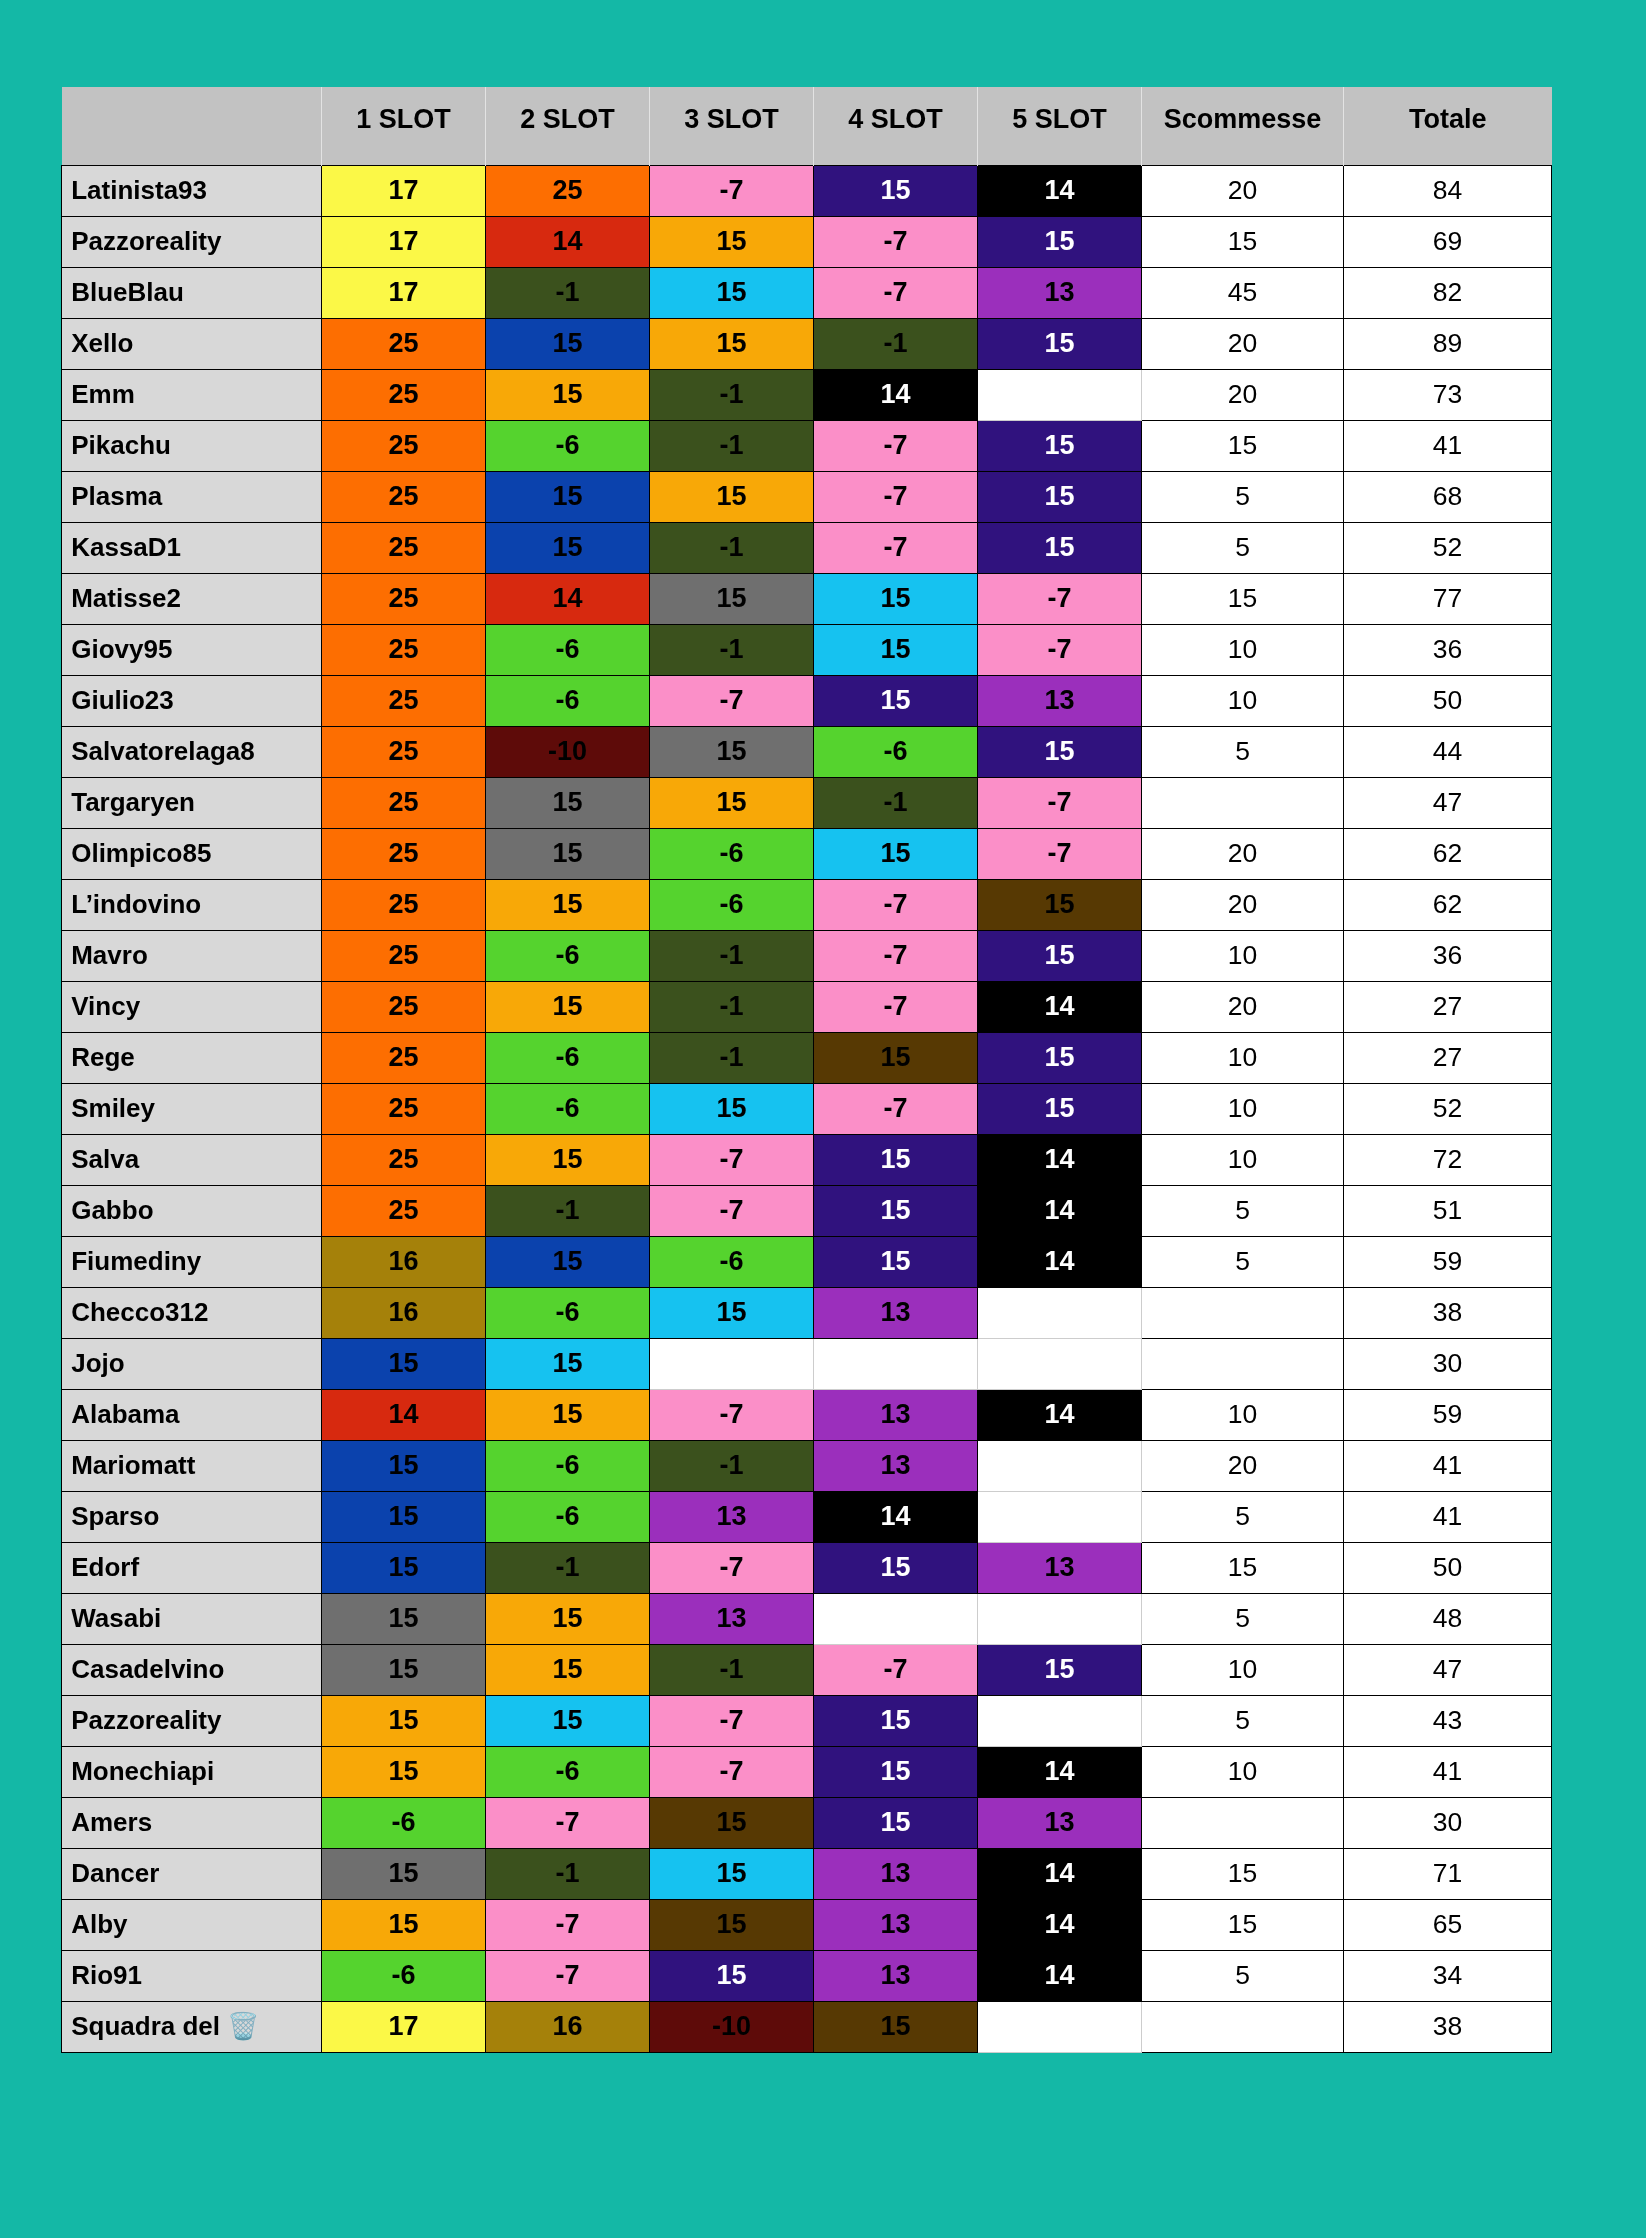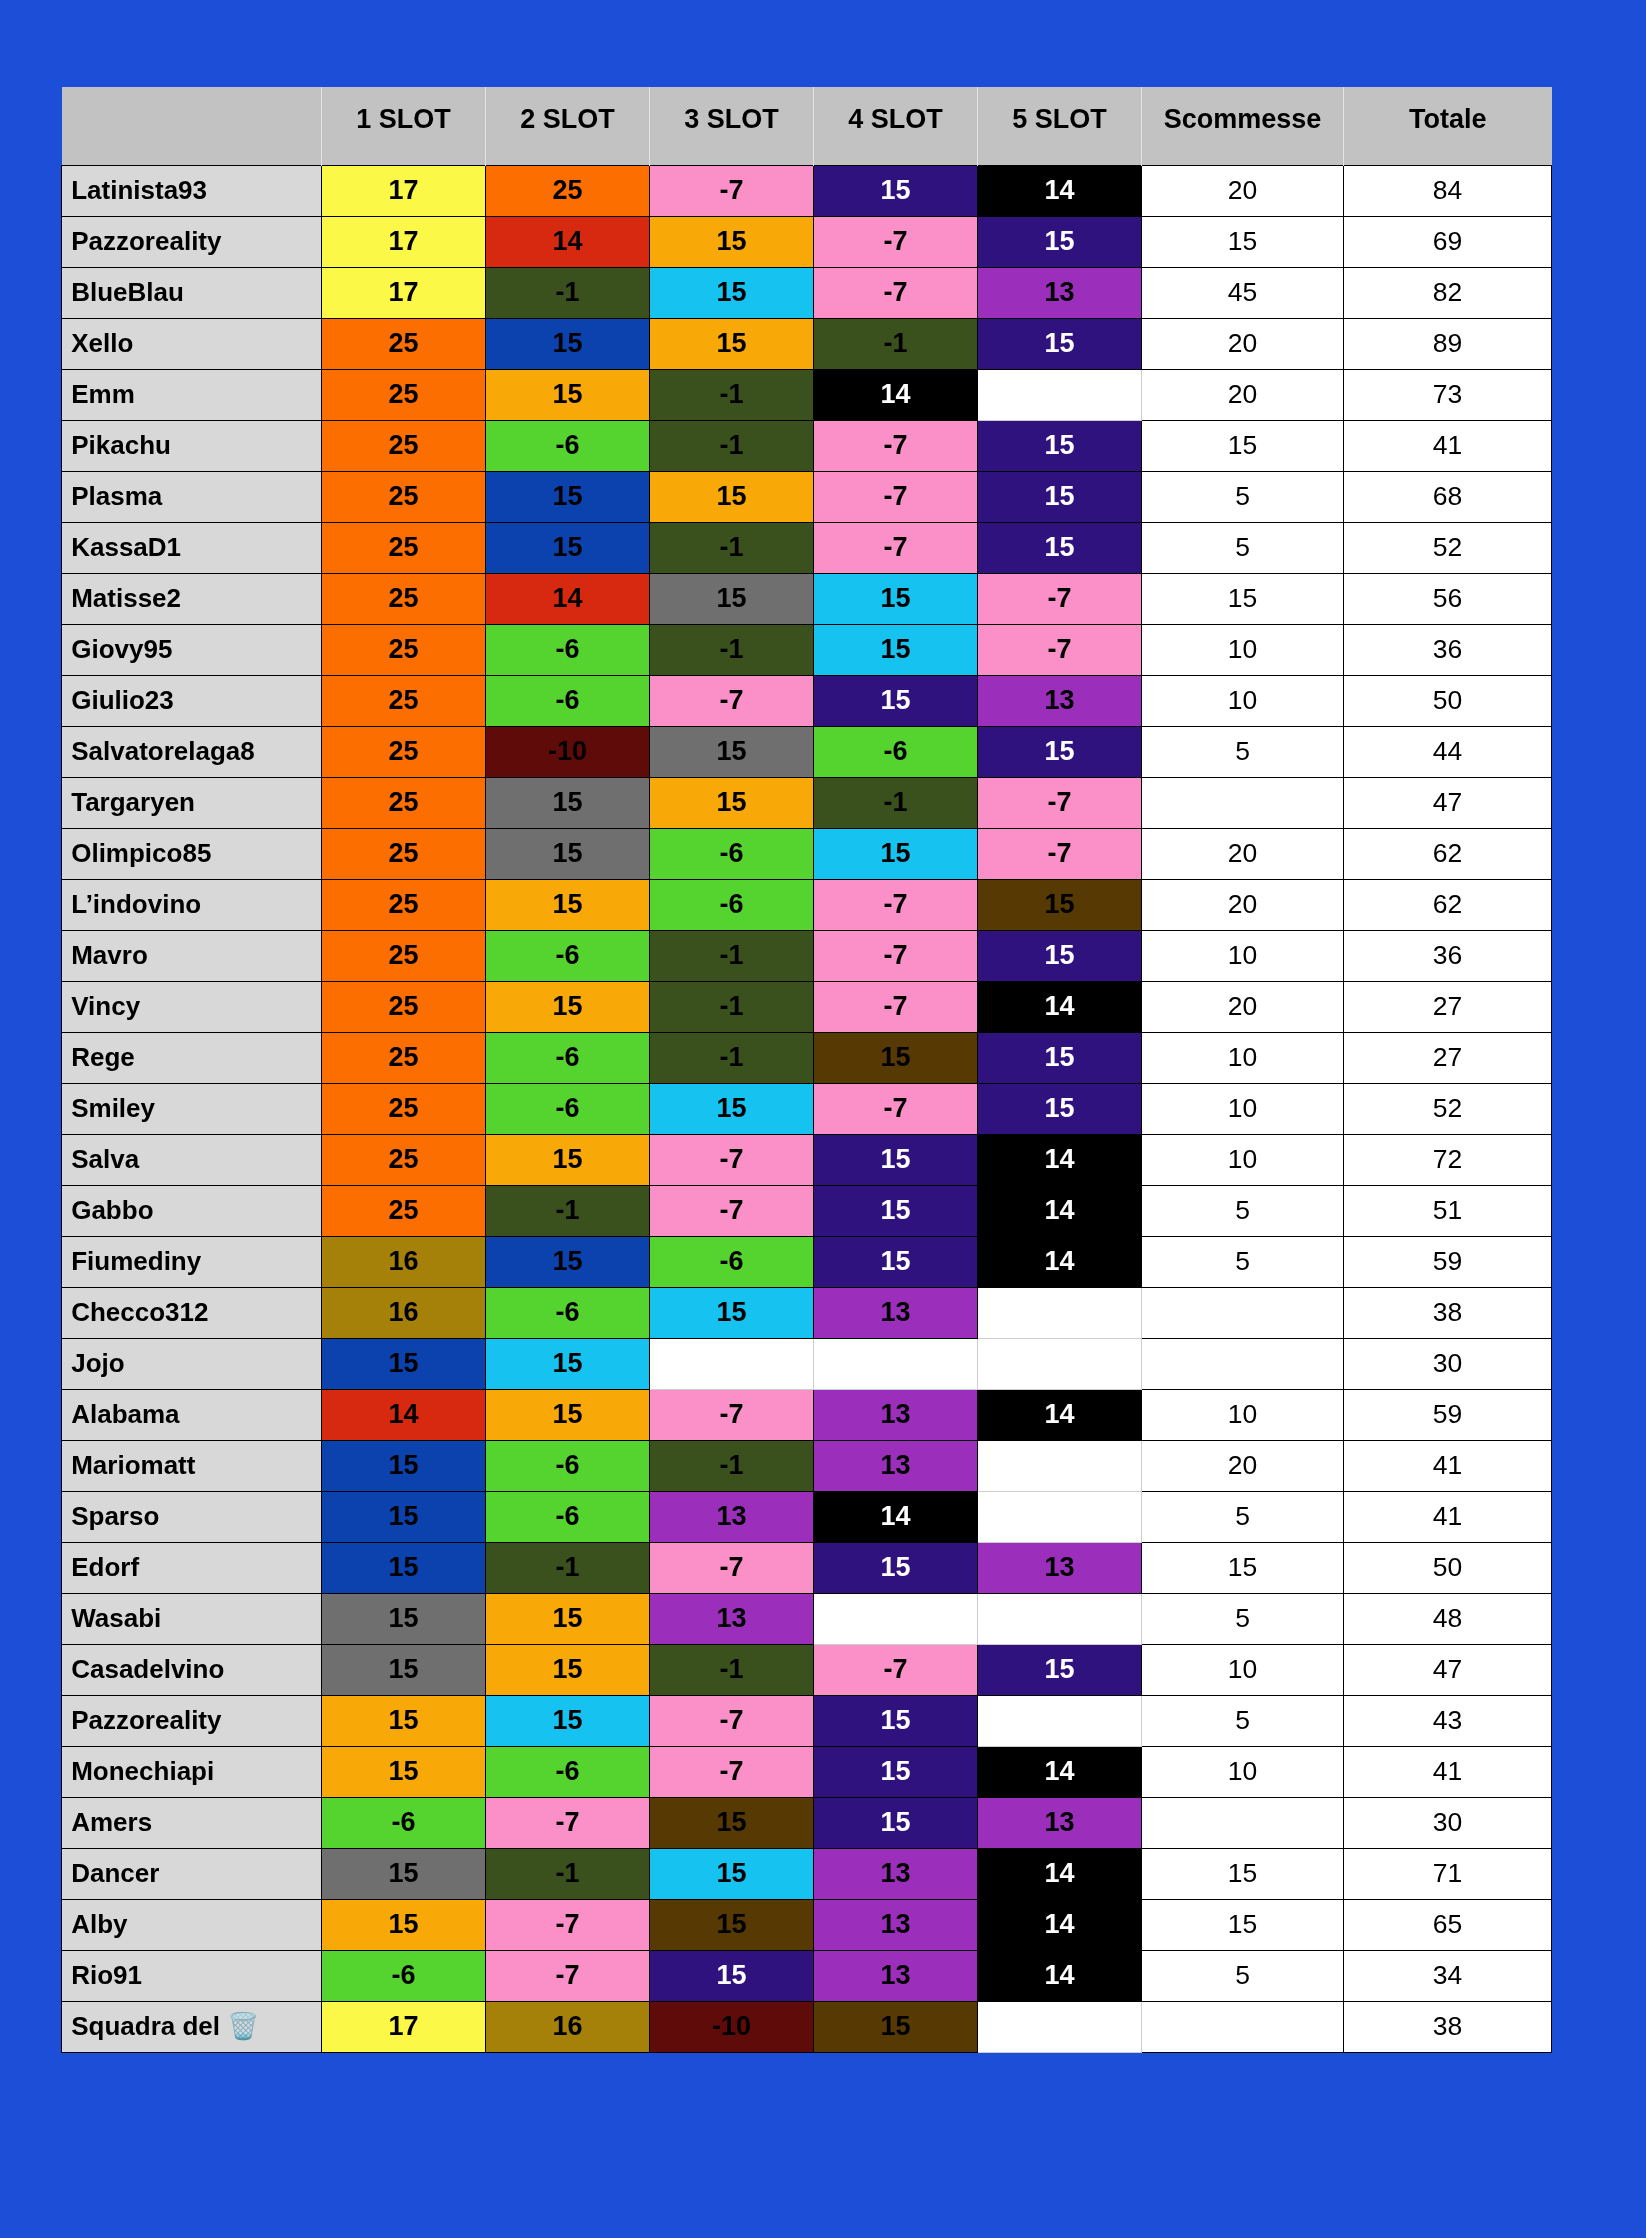--- a/index.html
+++ b/index.html
@@ -1,16 +1,16 @@
 <!DOCTYPE html>
 <html style="font-size:9.2px"><head>
 <meta charset="utf-8">
 <style>
   html,body{margin:0;padding:0;background:#ffffff;}
-  .canvas{position:relative;width:1646px;height:2239px;background:#1d4ed8;
+  .canvas{position:relative;width:1646px;height:2239px;background:#14b8a6;
           font-family:"Liberation Sans", sans-serif;}
   table.sheet{position:absolute;left:61px;top:87px;border-collapse:collapse;
               table-layout:fixed;width:1491px;}
   thead tr{height:78px;}
   tbody tr{height:51px;}
   th{background:#C2C2C2;color:#000;font-weight:bold;font-size:27px;
      vertical-align:middle;text-align:center;border:0;padding:0 0 12.7px 0;}
   th + th{border-left:1.2px solid #E3E3E3;}
   td{overflow:hidden;white-space:nowrap;}
   td.name{background:#D8D8D8;color:#000;font-weight:bold;font-size:26px;
@@ -129,21 +129,21 @@
           <td class="num">52</td>
         </tr>
         <tr>
           <td class="name">Matisse2</td>
           <td class="slot" style="background: rgb(253, 110, 1); color: rgb(0, 0, 0);">25</td>
           <td class="slot" style="background: rgb(215, 41, 15); color: rgb(0, 0, 0);">14</td>
           <td class="slot" style="background: rgb(111, 111, 111); color: rgb(0, 0, 0);">15</td>
           <td class="slot" style="background: rgb(22, 194, 240); color: rgb(0, 0, 0);">15</td>
           <td class="slot" style="background: rgb(251, 143, 200); color: rgb(0, 0, 0);">-7</td>
           <td class="num">15</td>
-          <td class="num">56</td>
+          <td class="num">77</td>
         </tr>
         <tr>
           <td class="name">Giovy95</td>
           <td class="slot" style="background: rgb(253, 110, 1); color: rgb(0, 0, 0);">25</td>
           <td class="slot" style="background: rgb(85, 211, 46); color: rgb(0, 0, 0);">-6</td>
           <td class="slot" style="background: rgb(59, 81, 29); color: rgb(0, 0, 0);">-1</td>
           <td class="slot" style="background: rgb(22, 194, 240); color: rgb(0, 0, 0);">15</td>
           <td class="slot" style="background: rgb(251, 143, 200); color: rgb(0, 0, 0);">-7</td>
           <td class="num">10</td>
           <td class="num">36</td>

